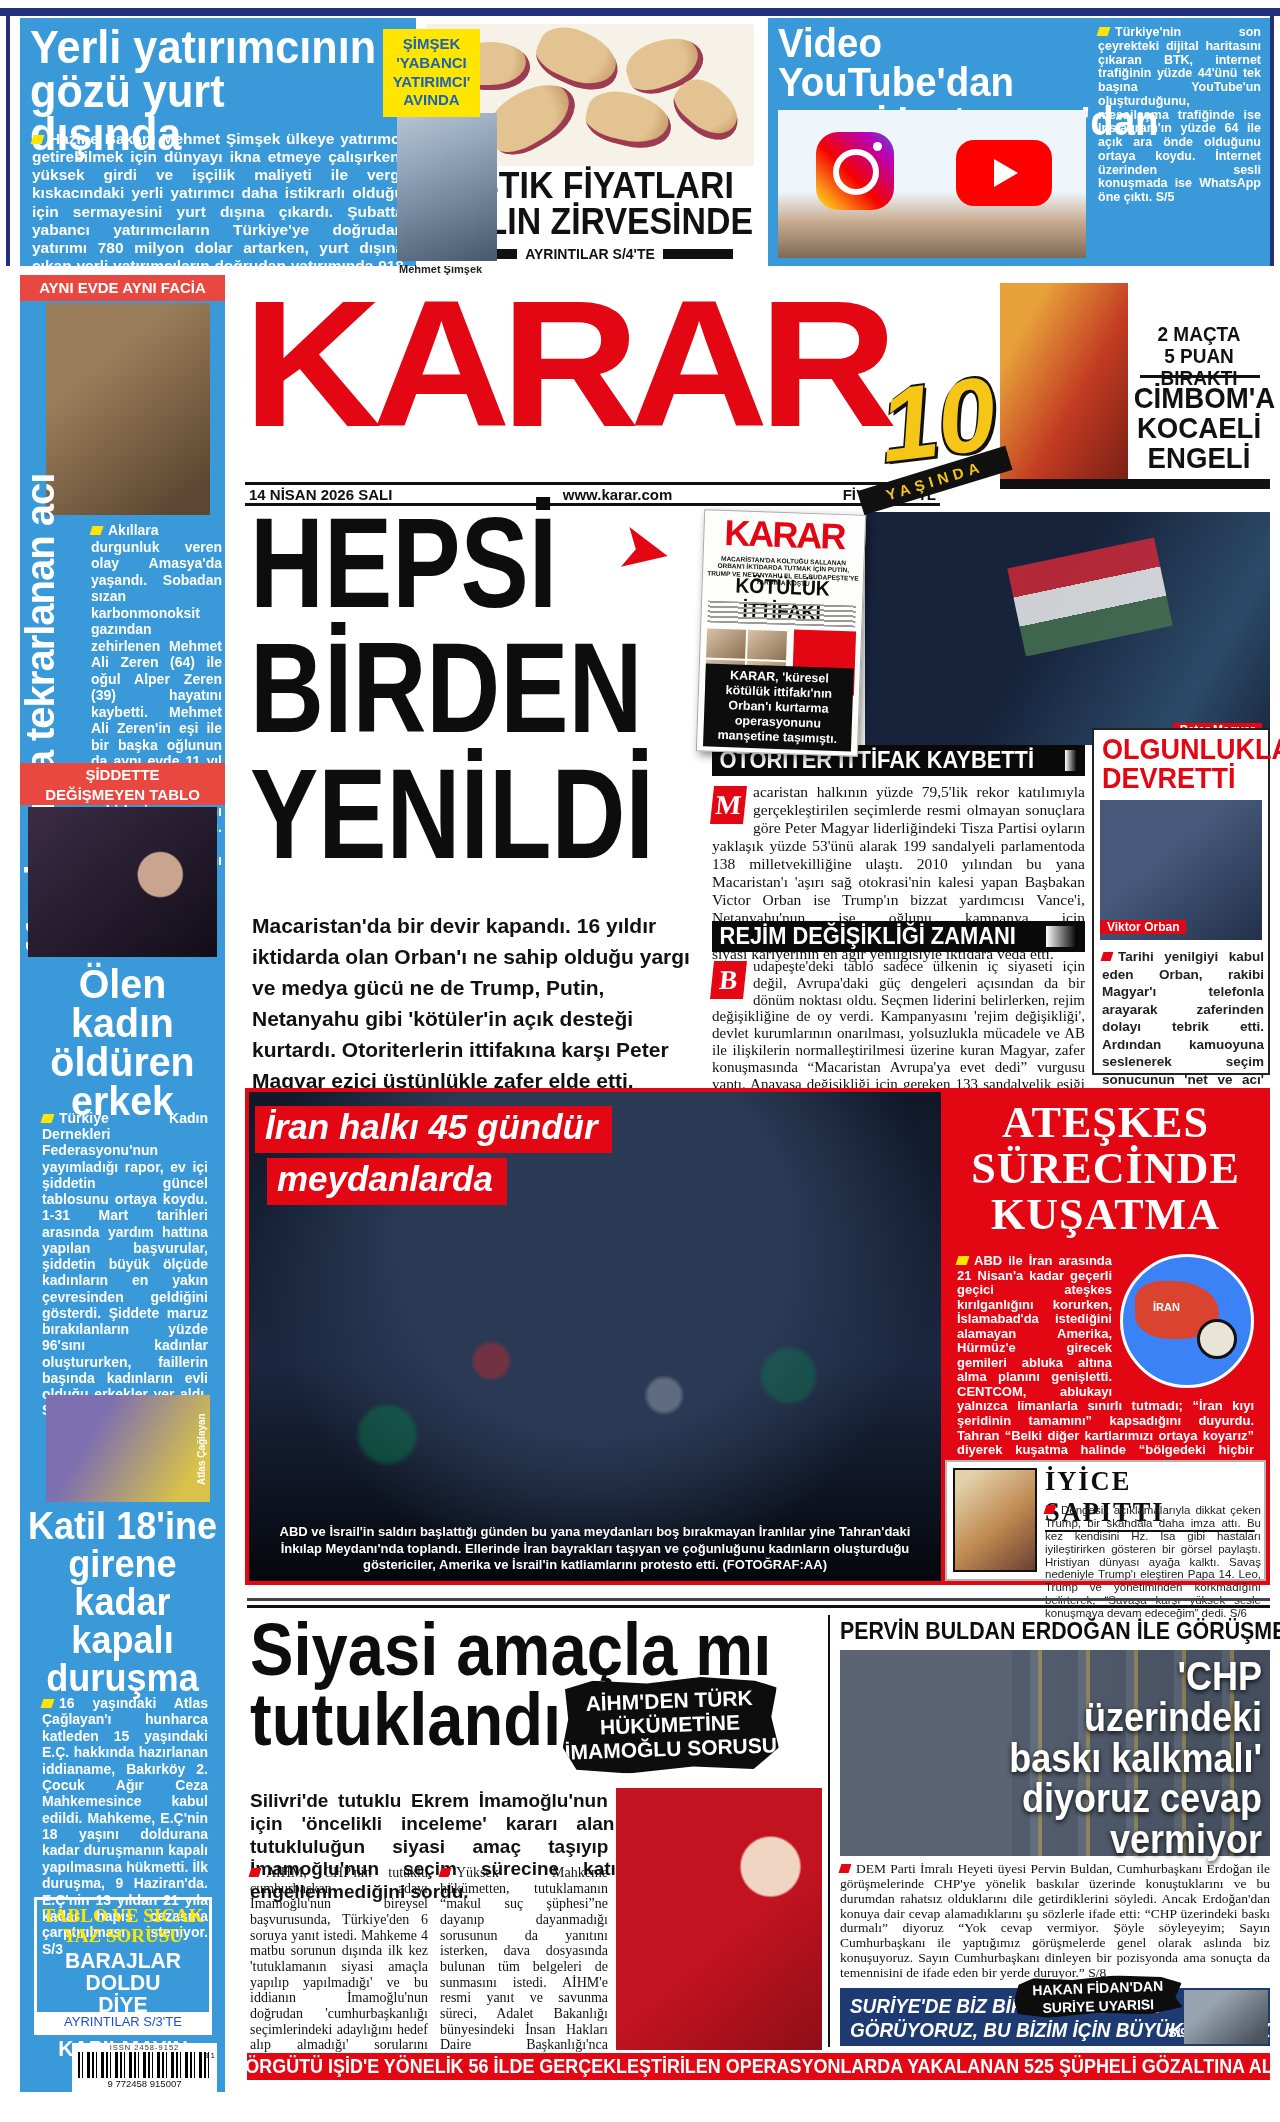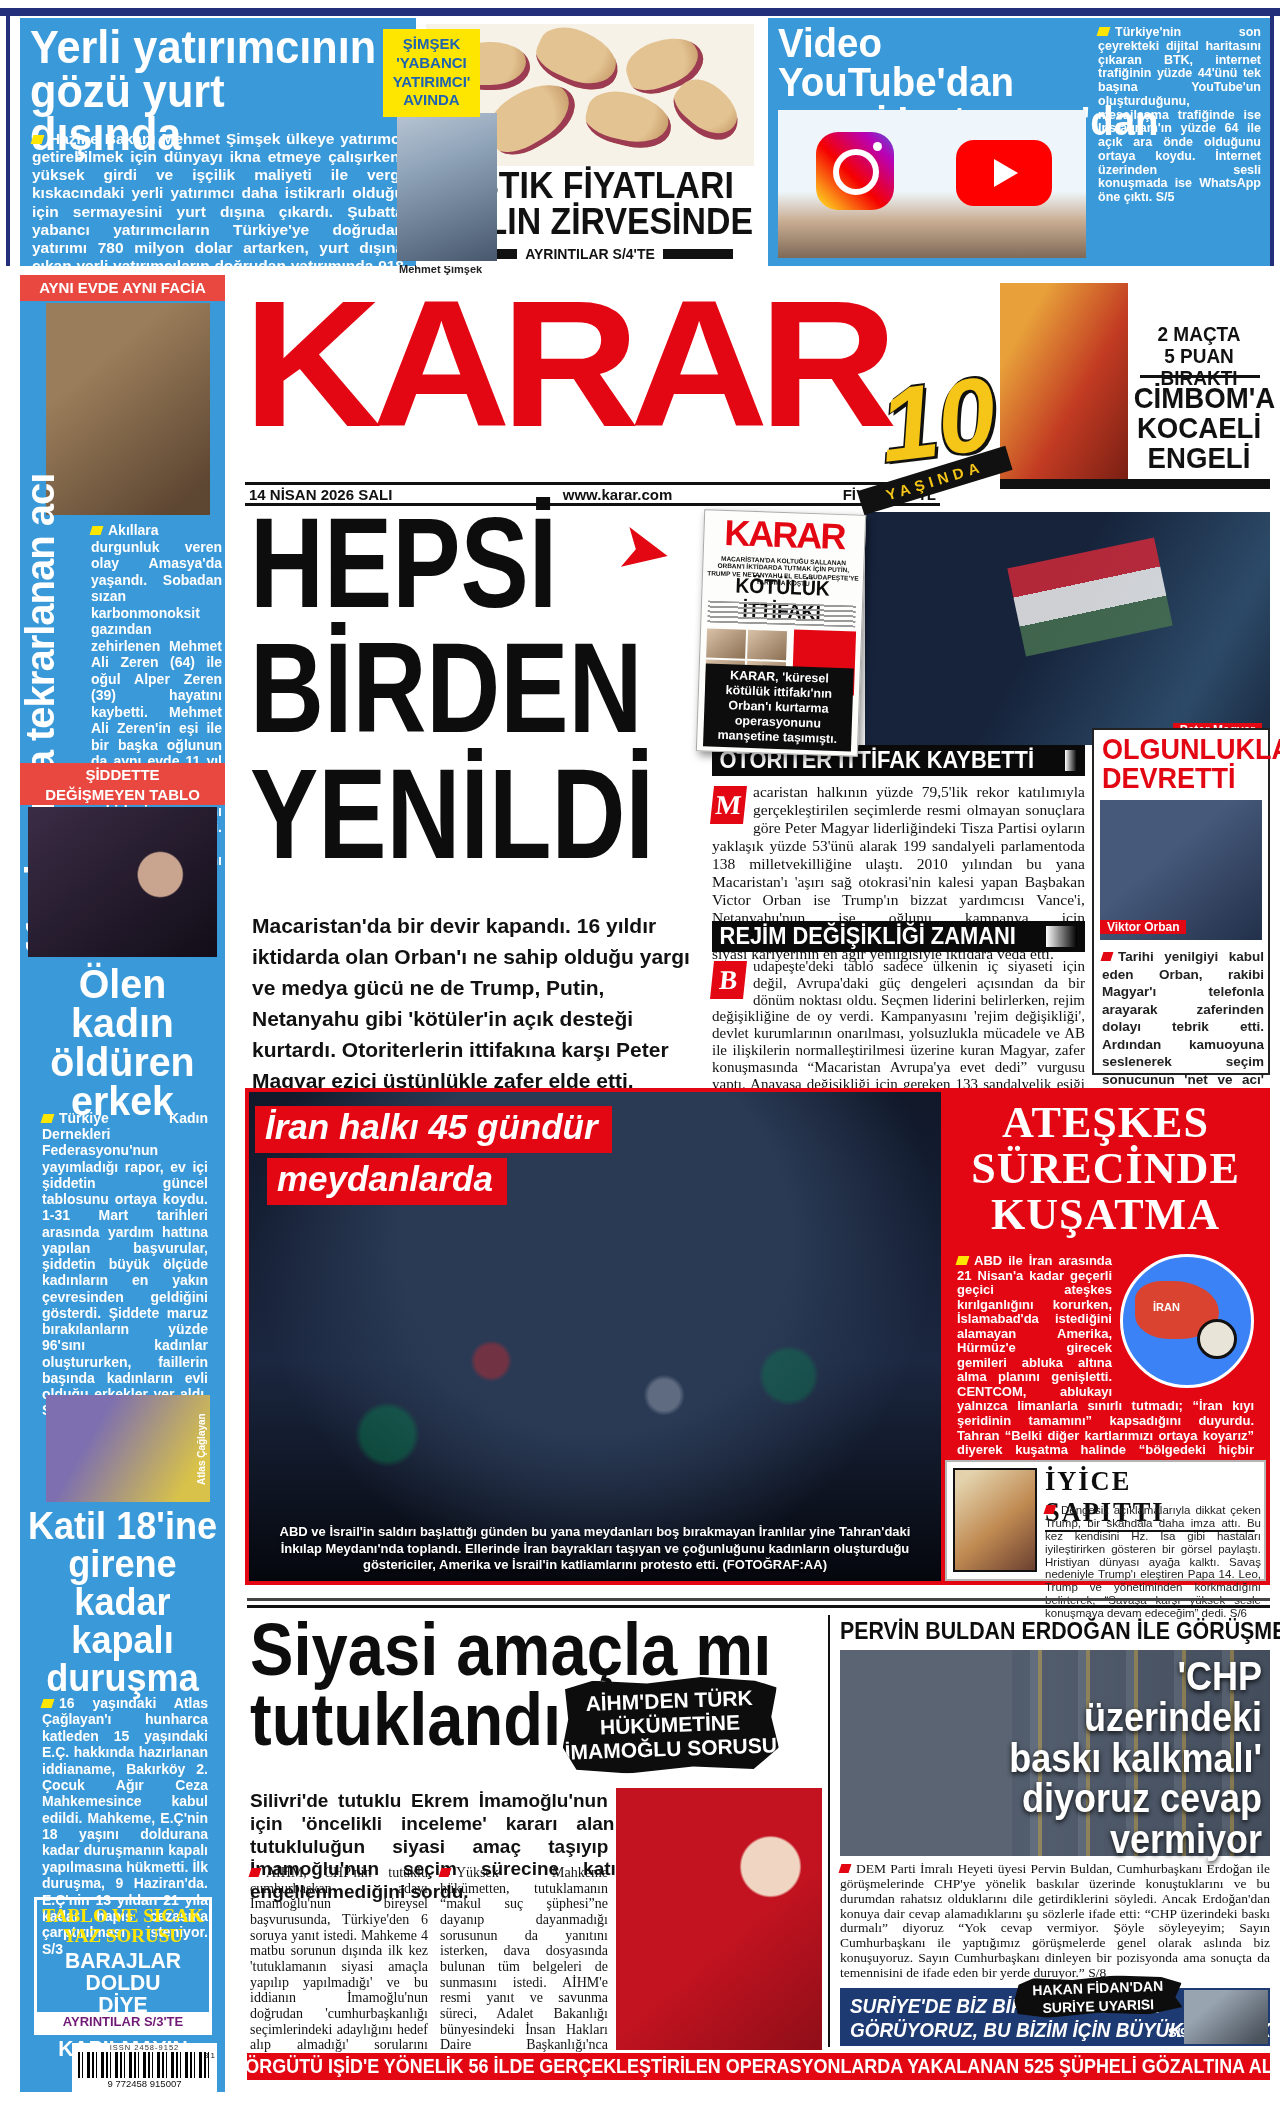--- a/index.html
+++ b/index.html
@@ -132,21 +132,21 @@
   #siddet-photo{position:absolute;left:8px;top:532px;width:189px;height:150px;background:radial-gradient(circle at 70% 45%,#c9a58f 0 14%,transparent 15%),linear-gradient(140deg,#3a2c45,#120d18);}
   #olen-head{position:absolute;left:0;top:690px;width:205px;text-align:center;color:#fff;font-weight:900;font-size:41px;line-height:.95;transform:scaleX(.96);}
   #olen-body{position:absolute;left:22px;top:835px;width:166px;color:#fff;font-weight:700;font-size:14px;line-height:1.16;}
   #katil-photo{position:absolute;left:26px;top:1120px;width:164px;height:107px;background:linear-gradient(120deg,#7d6fb0 30%,#d8c24a 85%);}
   #katil-credit{position:absolute;left:176px;top:1122px;width:14px;height:105px;writing-mode:vertical-rl;transform:rotate(180deg);color:#fff;font-weight:700;font-size:10px;text-align:center;}
   #katil-head{position:absolute;left:0;top:1232px;width:205px;text-align:center;color:#fff;font-weight:900;font-size:38px;line-height:1.0;transform:scaleX(.95);}
   #katil-body{position:absolute;left:22px;top:1420px;width:166px;color:#fff;font-weight:700;font-size:14px;line-height:1.17;}
   #baraj{position:absolute;left:14px;top:1622px;width:178px;height:138px;border:3px solid #fff;box-sizing:border-box;text-align:center;}
   #baraj-kick{font-family:"Liberation Serif",serif;color:#ffe600;font-weight:700;font-size:19px;line-height:1.05;margin-top:6px;}
   #baraj-head{color:#fff;font-weight:900;font-size:22px;line-height:1.0;margin-top:4px;transform:scaleX(.96);}
-  #baraj-foot{position:absolute;left:0;bottom:0;width:100%;background:#fff;color:#701a75;font-weight:700;font-size:13px;line-height:20px;}
+  #baraj-foot{position:absolute;left:0;bottom:0;width:100%;background:#fff;color:#1d4ed8;font-weight:400;font-size:13px;line-height:20px;}
   #barcode{position:absolute;left:52px;top:1768px;width:145px;height:49px;background:#fff;text-align:center;}
   #bc-issn{font-size:7.5px;letter-spacing:1px;color:#333;line-height:9px;}
   #bc-bars{margin:0 6px;height:26px;background:repeating-linear-gradient(90deg,#000 0 2px,#fff 2px 4px,#000 4px 5px,#fff 5px 9px,#000 9px 12px,#fff 12px 14px);}
   #bc-num{font-size:9.5px;color:#111;line-height:11px;}
   #bc-corner{position:absolute;right:2px;top:8px;font-size:8px;color:#111;}
 </style>
 </head>
 <body>
 
 <div id="page">

